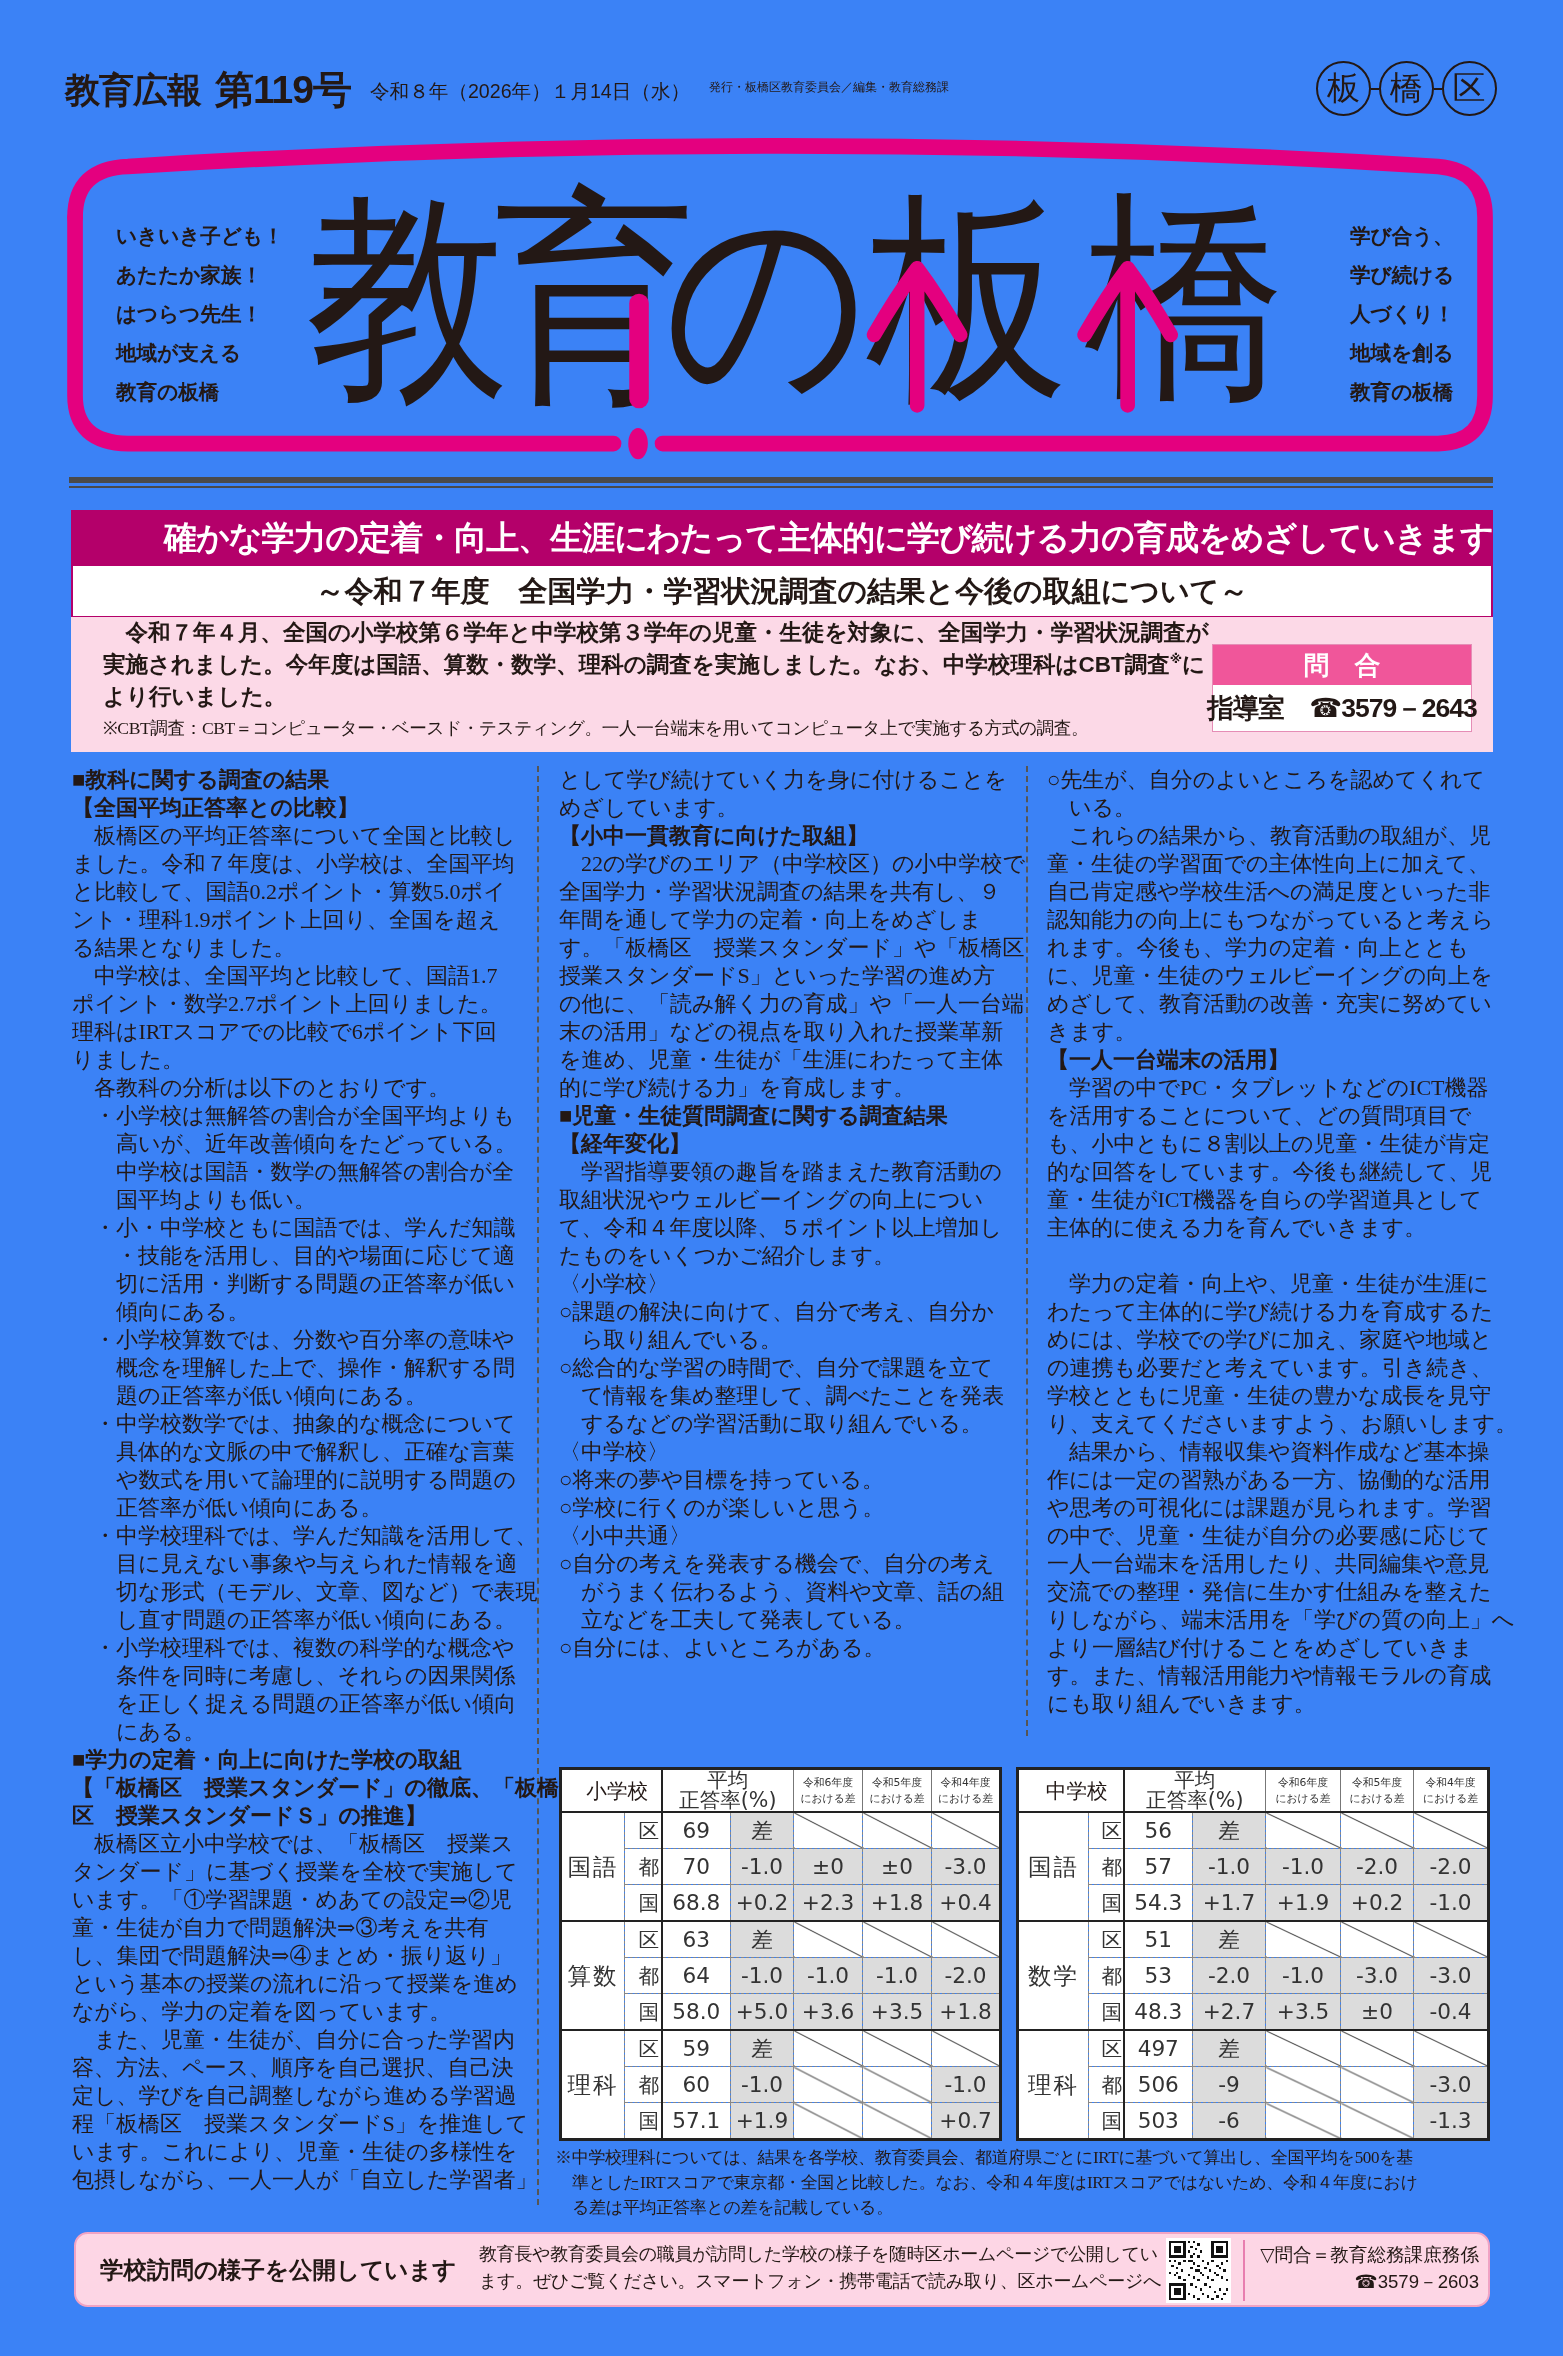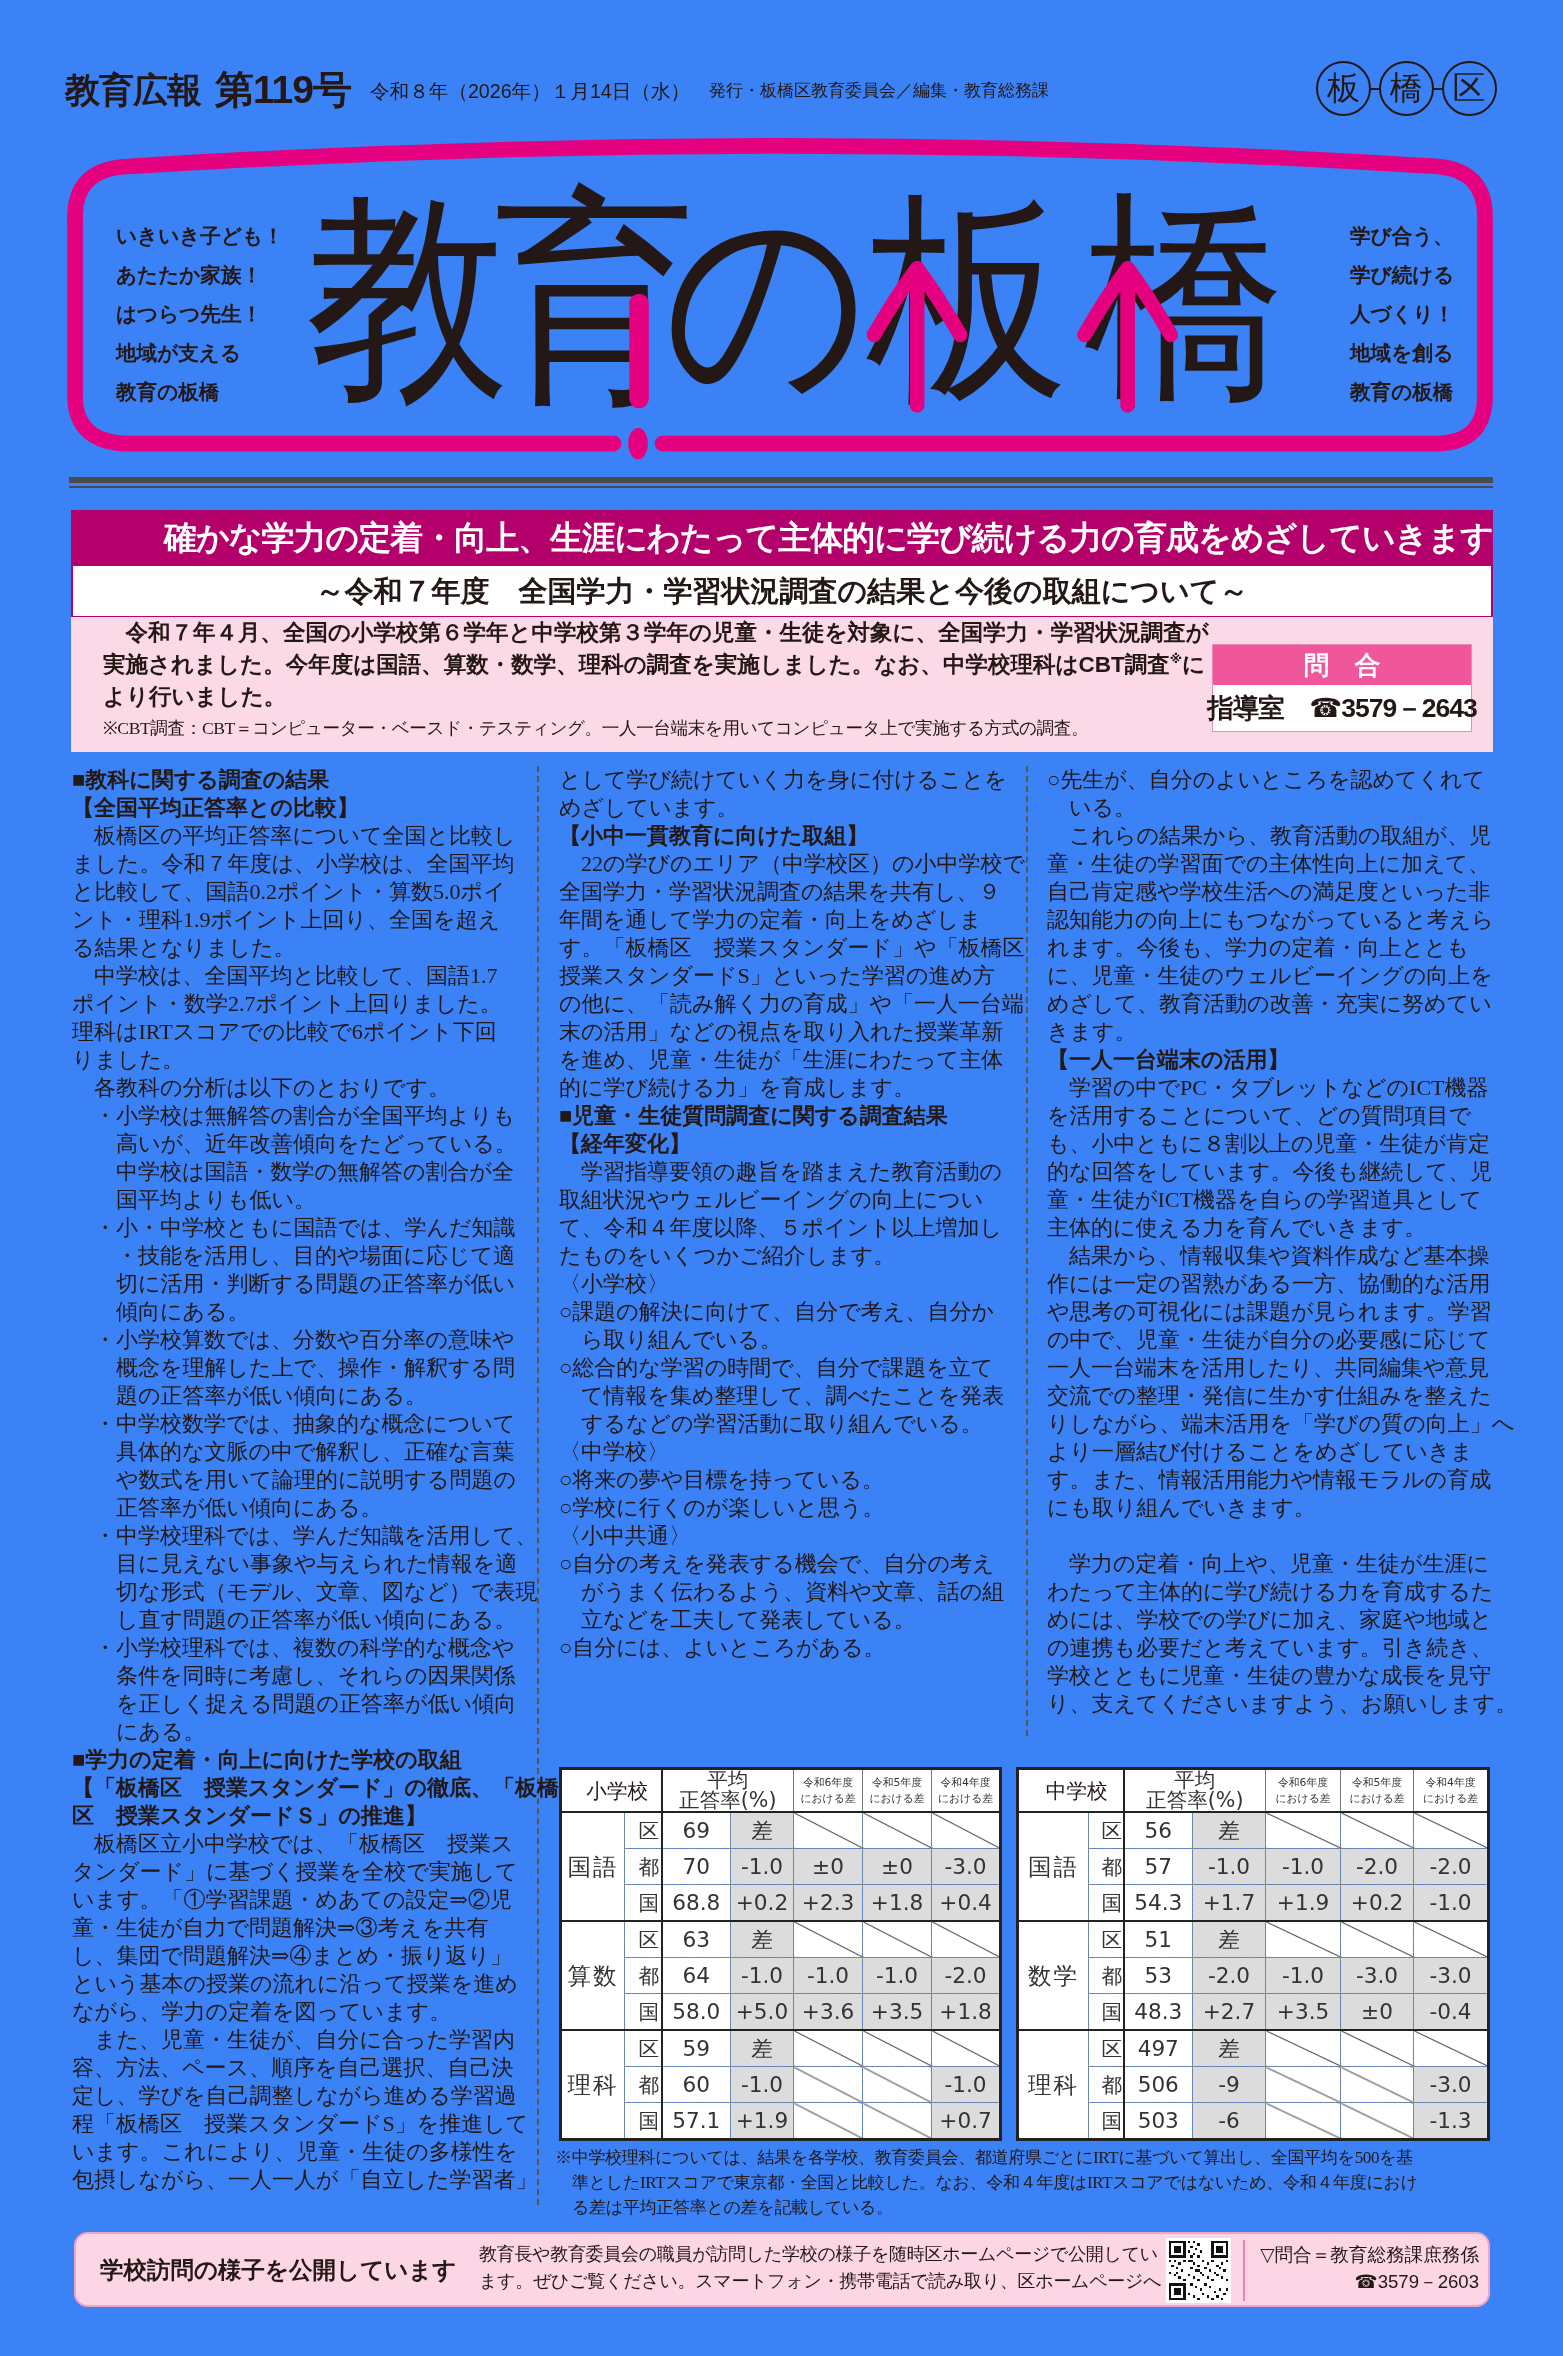--- a/index.html
+++ b/index.html
@@ -8,21 +8,21 @@
     background: #3b82f6; color: #231815;
     font-family: "Liberation Serif", "DejaVu Serif", serif;
   }
   .abs { position: absolute; }
   .sans { font-family: "Liberation Sans", "DejaVu Sans", sans-serif; }
 
   
   .pub { left: 65px; top: 67px; font-size: 35px; font-weight: bold; letter-spacing: -1px; white-space: nowrap; }
   .issue { left: 215px; top: 63px; font-size: 39px; font-weight: bold; letter-spacing: -1px; white-space: nowrap; }
   .date { left: 370px; top: 78px; font-size: 19.6px; white-space: nowrap; }
-  .publisher { left: 709px; top: 79px; font-size: 17px; white-space: nowrap; }
+  .publisher { left: 709px; top: 79px; font-size: 12px; white-space: nowrap; }
   .logo { left: 1316px; top: 61px; display: flex; align-items: center; }
   .logo .circ {
     width: 51px; height: 51px; border: 2px solid #231815; border-radius: 50%;
     display: flex; align-items: center; justify-content: center;
     font-size: 33px; line-height: 1; font-family: "Liberation Serif", "DejaVu Serif", serif;
   }
   .logo .link { width: 7.8px; height: 2px; background: #231815; }
 
   
   .frame-svg { left: 0; top: 0; }
@@ -289,36 +289,36 @@
 に、児童・生徒のウェルビーイングの向上を
 めざして、教育活動の改善・充実に努めてい
 きます。</div>
     <div class="hsub">【一人一台端末の活用】</div>
     <div class="p">学習の中でPC・タブレットなどのICT機器
 を活用することについて、どの質問項目で
 も、小中ともに８割以上の児童・生徒が肯定
 的な回答をしています。今後も継続して、児
 童・生徒がICT機器を自らの学習道具として
 主体的に使える力を育んでいきます。</div>
+    <div class="p gap">学力の定着・向上や、児童・生徒が生涯に
+わたって主体的に学び続ける力を育成するた
+めには、学校での学びに加え、家庭や地域と
+の連携も必要だと考えています。引き続き、
+学校とともに児童・生徒の豊かな成長を見守
+り、支えてくださいますよう、お願いします。</div>
     <div class="p">結果から、情報収集や資料作成など基本操
 作には一定の習熟がある一方、協働的な活用
 や思考の可視化には課題が見られます。学習
 の中で、児童・生徒が自分の必要感に応じて
 一人一台端末を活用したり、共同編集や意見
 交流での整理・発信に生かす仕組みを整えた
 りしながら、端末活用を「学びの質の向上」へ
 より一層結び付けることをめざしていきま
 す。また、情報活用能力や情報モラルの育成
 にも取り組んでいきます。</div>
-    <div class="p gap">学力の定着・向上や、児童・生徒が生涯に
-わたって主体的に学び続ける力を育成するた
-めには、学校での学びに加え、家庭や地域と
-の連携も必要だと考えています。引き続き、
-学校とともに児童・生徒の豊かな成長を見守
-り、支えてくださいますよう、お願いします。</div>
   </div>
 
   <table class="res" style="left:559px; top:1767px; width:438px;">
     <colgroup>
         <col style="width:64px">
         <col style="width:37px">
         <col style="width:69px">
         <col style="width:63px">
         <col style="width:69px">
         <col style="width:69px">

